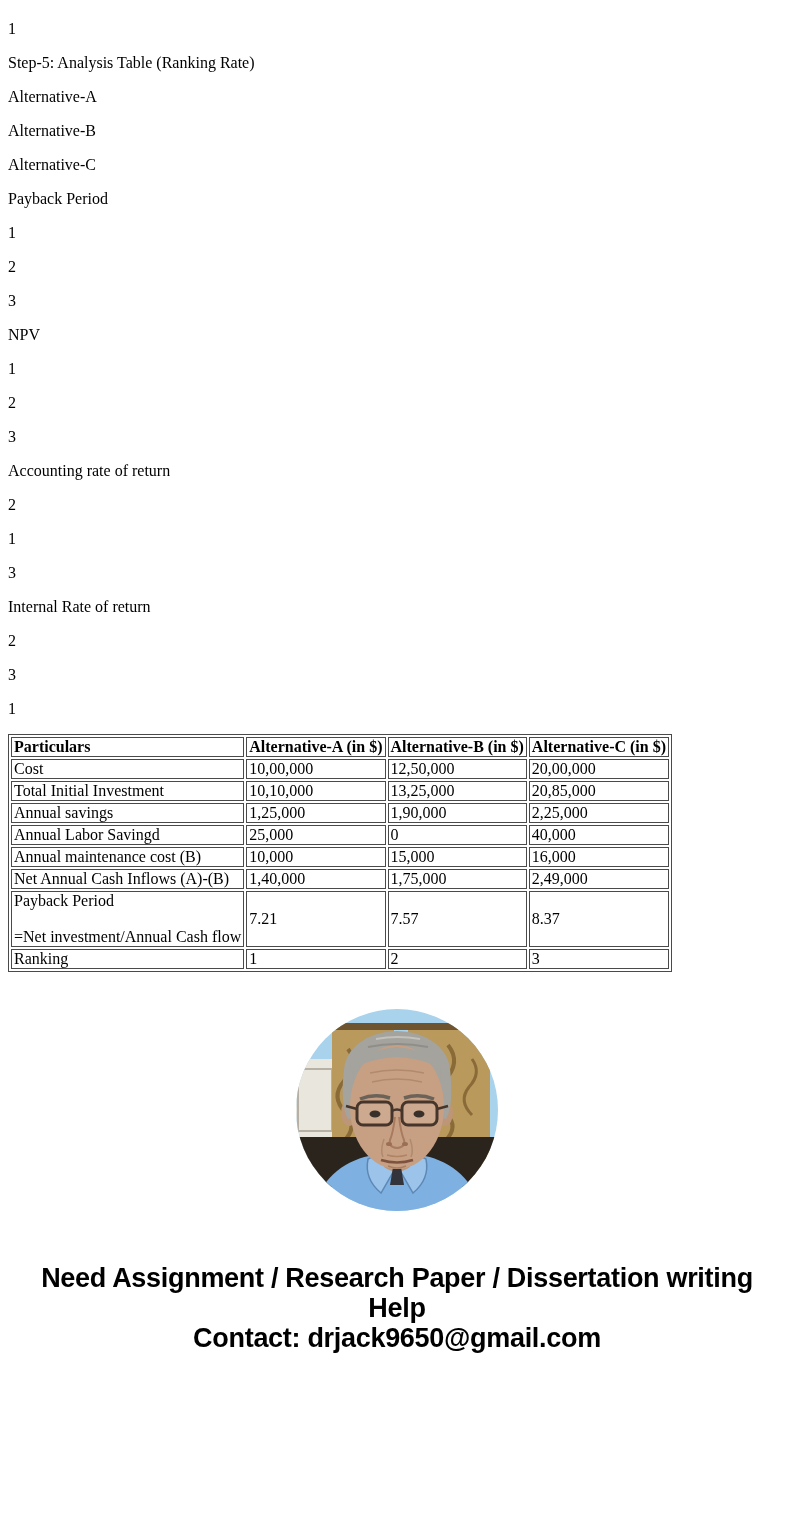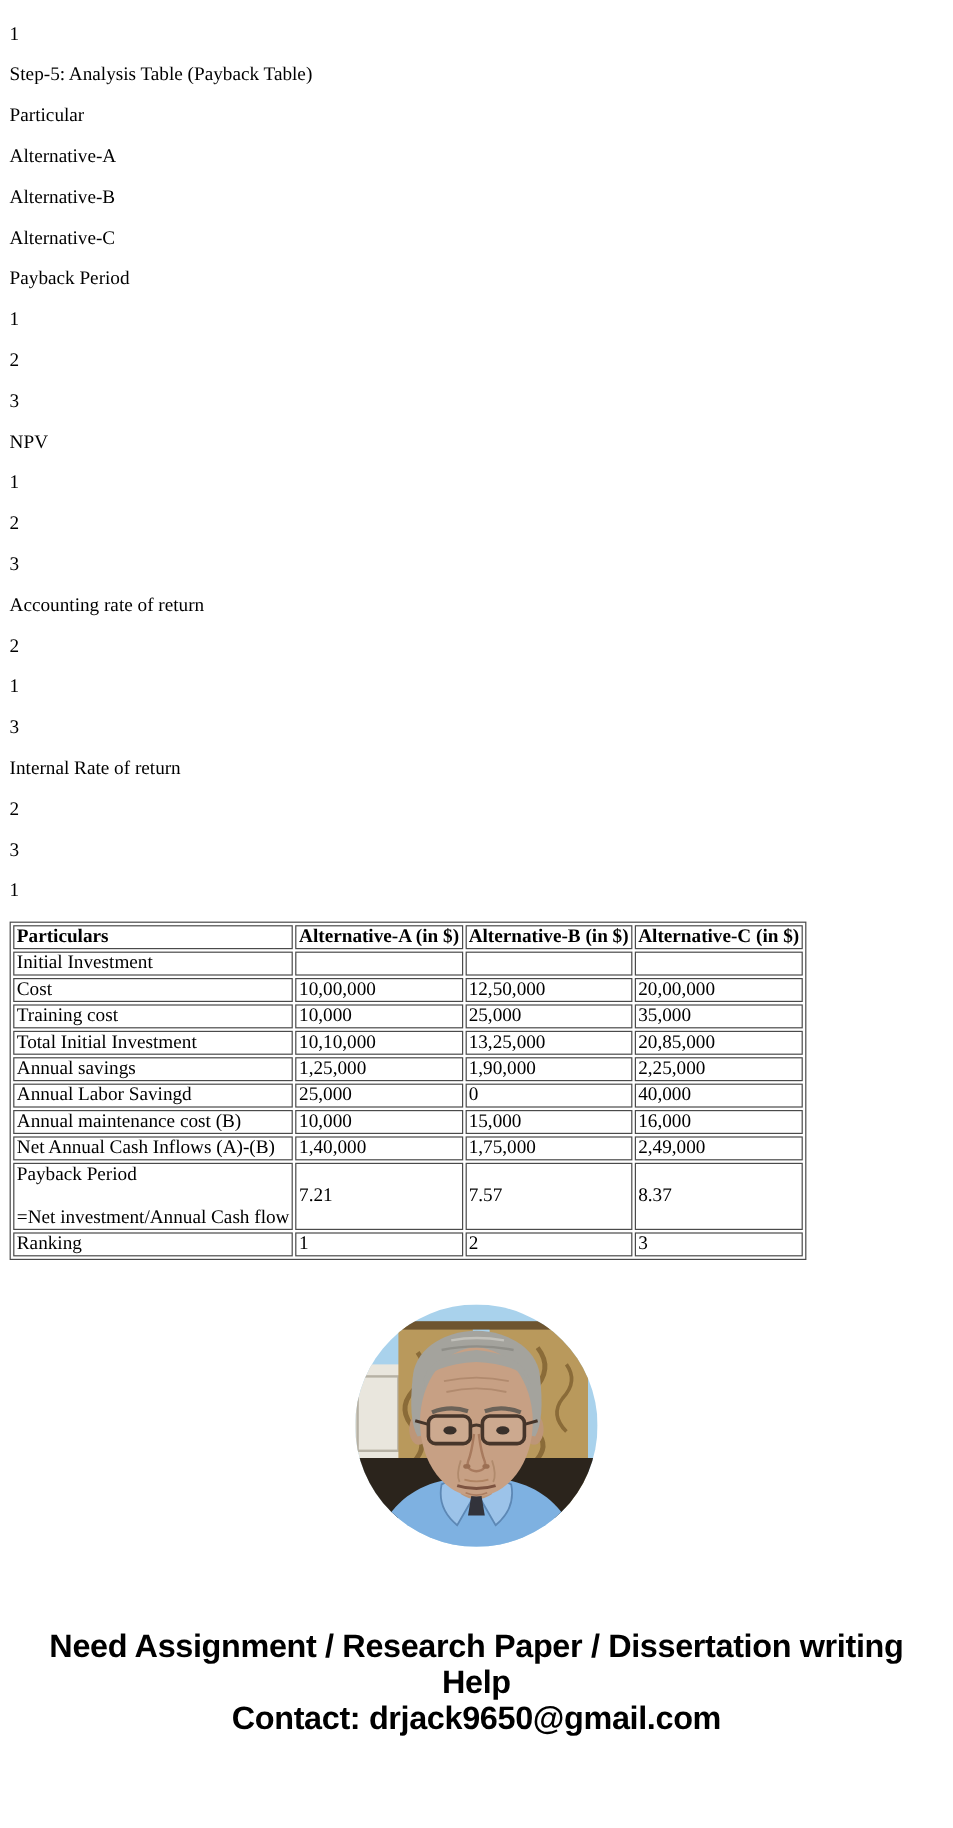--- a/index.html
+++ b/index.html
@@ -34,40 +34,39 @@
   table.analysis th { text-align: right; white-space: nowrap; font-weight: bold; }
   table.analysis th.first { text-align: left; }
   table.analysis td { white-space: pre; }
 
   
   .avatar-wrap { margin-top: 37px; text-align: center; }
   .avatar-wrap svg { display: inline-block; vertical-align: top; }
 
   
   .footer {
-    margin: 68px auto 0;
+    margin: 52px auto 0;
     max-width: 760px;
     text-align: center;
     font-family: "Liberation Sans", sans-serif;
     font-weight: bold;
     font-size: 27px;
     line-height: 30px;
     letter-spacing: -0.3px;
   }
 </style>
 </head>
 <body>
 
 <div class="page">
 
   <div class="paragraphs">
       <p>2</p>
       <p>1</p>
-      <p>Step-5: Analysis Table (Payback Table)</p>
-      <p>Particular</p>
+      <p>Step-5: Analysis Table (Ranking Rate)</p>
       <p>Alternative-A</p>
       <p>Alternative-B</p>
       <p>Alternative-C</p>
       <p>Payback Period</p>
       <p>1</p>
       <p>2</p>
       <p>3</p>
       <p>NPV</p>
       <p>1</p>
       <p>2</p>
@@ -86,36 +85,24 @@
     <thead>
       <tr>
           <th class="first">Particulars</th>
           <th>Alternative-A (in $)</th>
           <th>Alternative-B (in $)</th>
           <th>Alternative-C (in $)</th>
         </tr>
     </thead>
     <tbody>
         <tr>
-          <td>Initial Investment</td>
-          <td></td>
-          <td></td>
-          <td></td>
-        </tr>
-        <tr>
           <td>Cost</td>
           <td>10,00,000</td>
           <td>12,50,000</td>
           <td>20,00,000</td>
-        </tr>
-        <tr>
-          <td>Training cost</td>
-          <td>10,000</td>
-          <td>25,000</td>
-          <td>35,000</td>
         </tr>
         <tr>
           <td>Total Initial Investment</td>
           <td>10,10,000</td>
           <td>13,25,000</td>
           <td>20,85,000</td>
         </tr>
         <tr>
           <td>Annual savings</td>
           <td>1,25,000</td>

